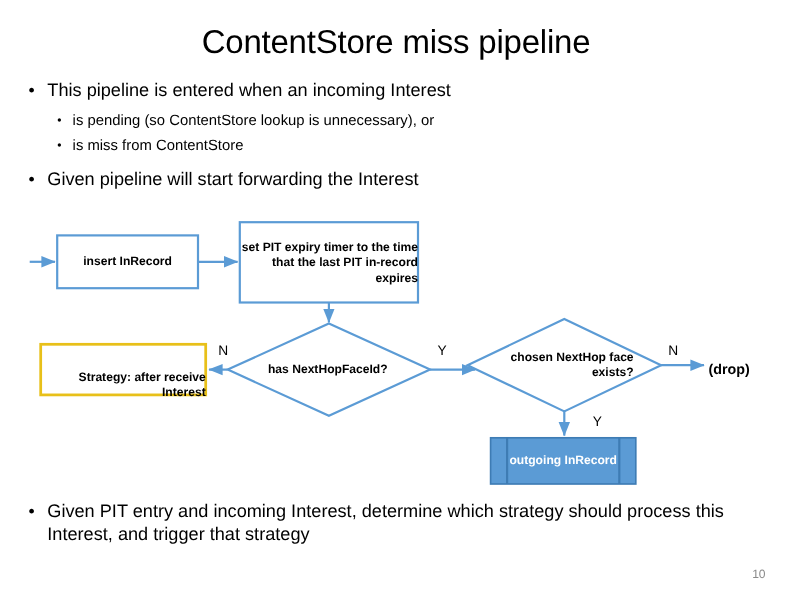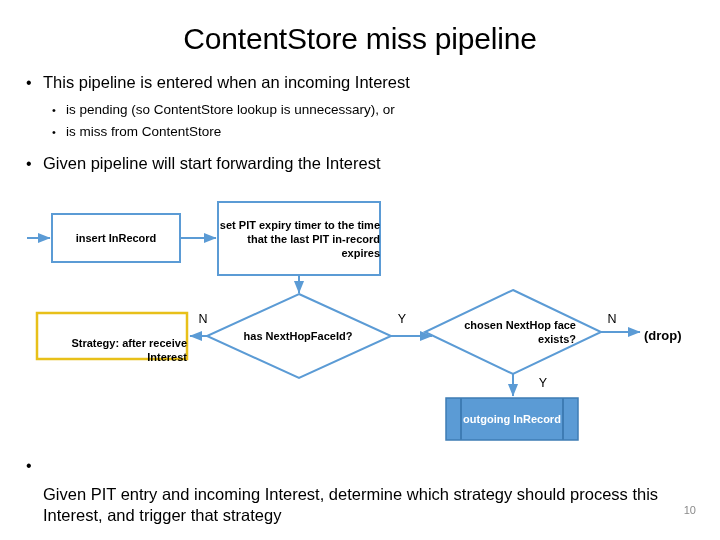--- a/index.html
+++ b/index.html
@@ -58,21 +58,21 @@
     flex: 0 0 14px;
     font-size: 11px;
     line-height: 18px;
   }
 
   #bullet-entered { left: 26px; top: 72px; width: 560px; }
   #bullet-pending { left: 52px; top: 101px; width: 520px; }
   #bullet-miss    { left: 52px; top: 123px; width: 520px; }
   #bullet-forward { left: 26px; top: 153px; width: 560px; }
   #bullet-given   { left: 26px; top: 455px; width: 665px; }
-  #bullet-given .txt { display: block; margin-top: 29px; }
+  #bullet-given .txt { display: block; }
 
   
   #diagram {
     position: absolute;
     left: 0;
     top: 0;
     width: 720px;
     height: 540px;
     pointer-events: none;
   }
@@ -120,21 +120,21 @@
   #edge-n-1   { left: 193px; top: 312px; width: 20px; }
   #edge-y-1   { left: 392px; top: 312px; width: 20px; }
   #edge-n-2   { left: 602px; top: 312px; width: 20px; }
   #edge-y-2   { left: 533px; top: 376px; width: 20px; }
   #node-drop  { left: 644px; top: 328px; }
 
   
   #page-number {
     position: absolute;
     right: 24px;
-    bottom: 24px;
+    bottom: 12px;
     font-size: 11px;
     color: #8a8a8a;
   }
 </style>
 </head>
 <body>
 
 <div id="slide-title">ContentStore miss pipeline</div>
 
 <div class="bullet-l1" id="bullet-entered">

